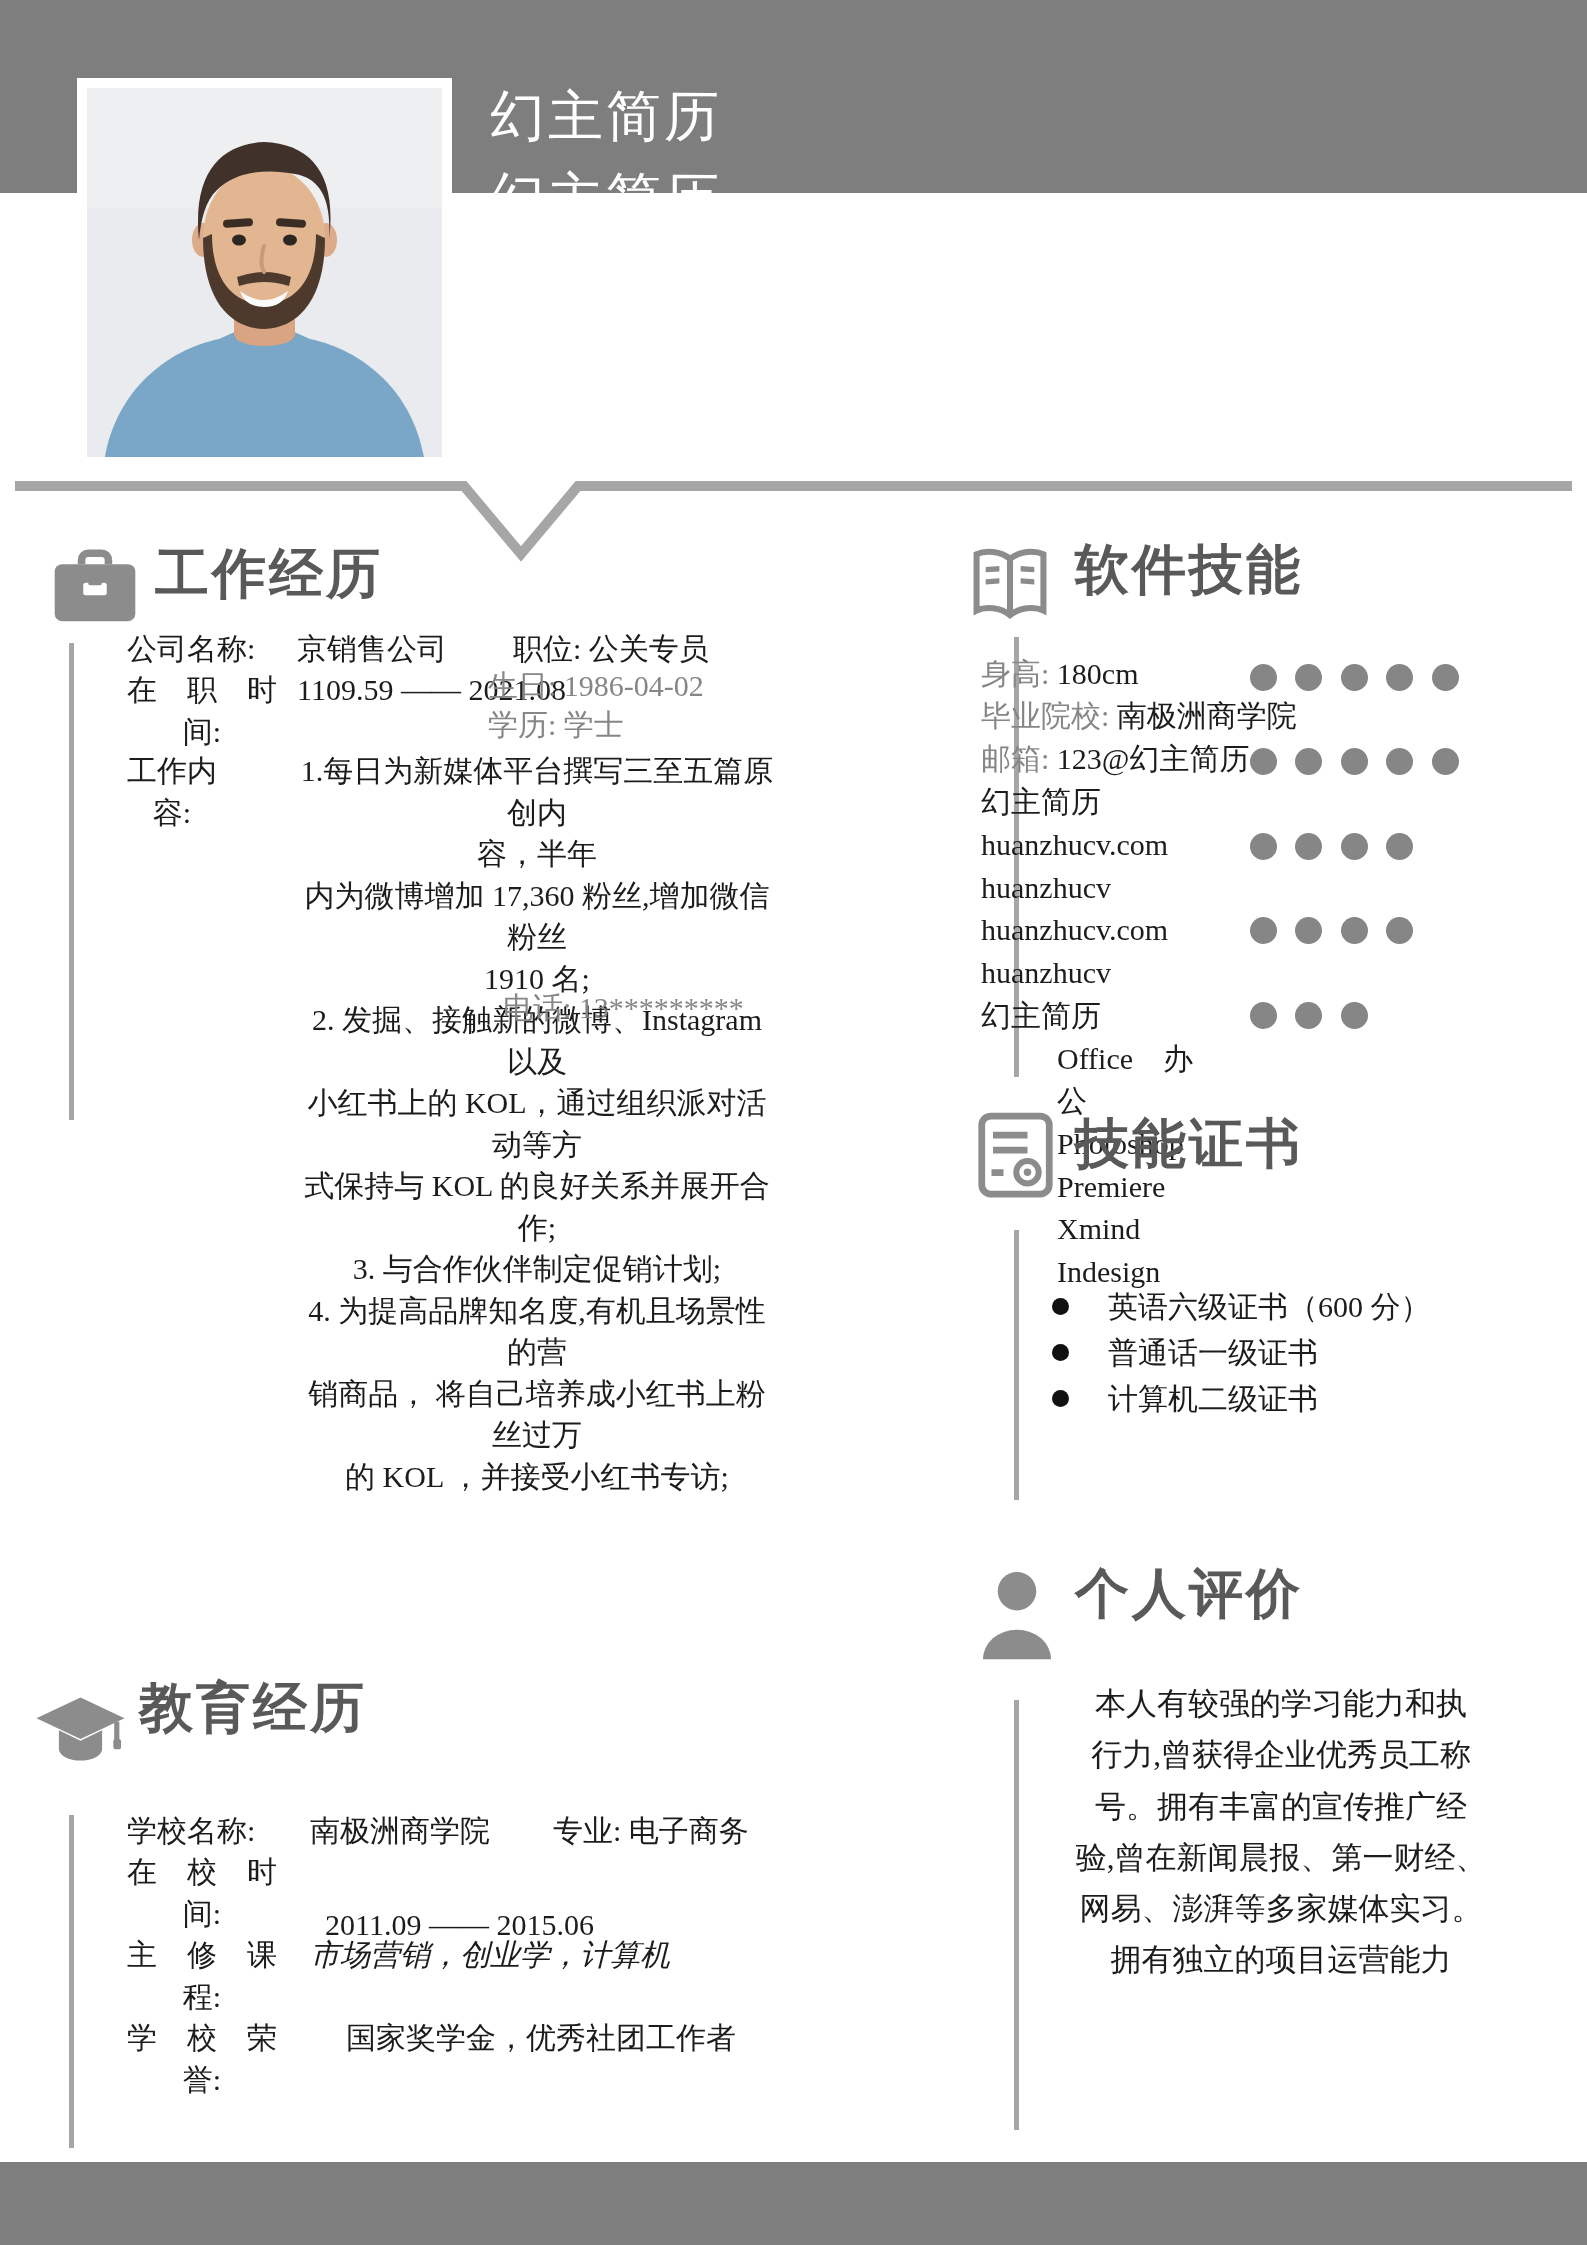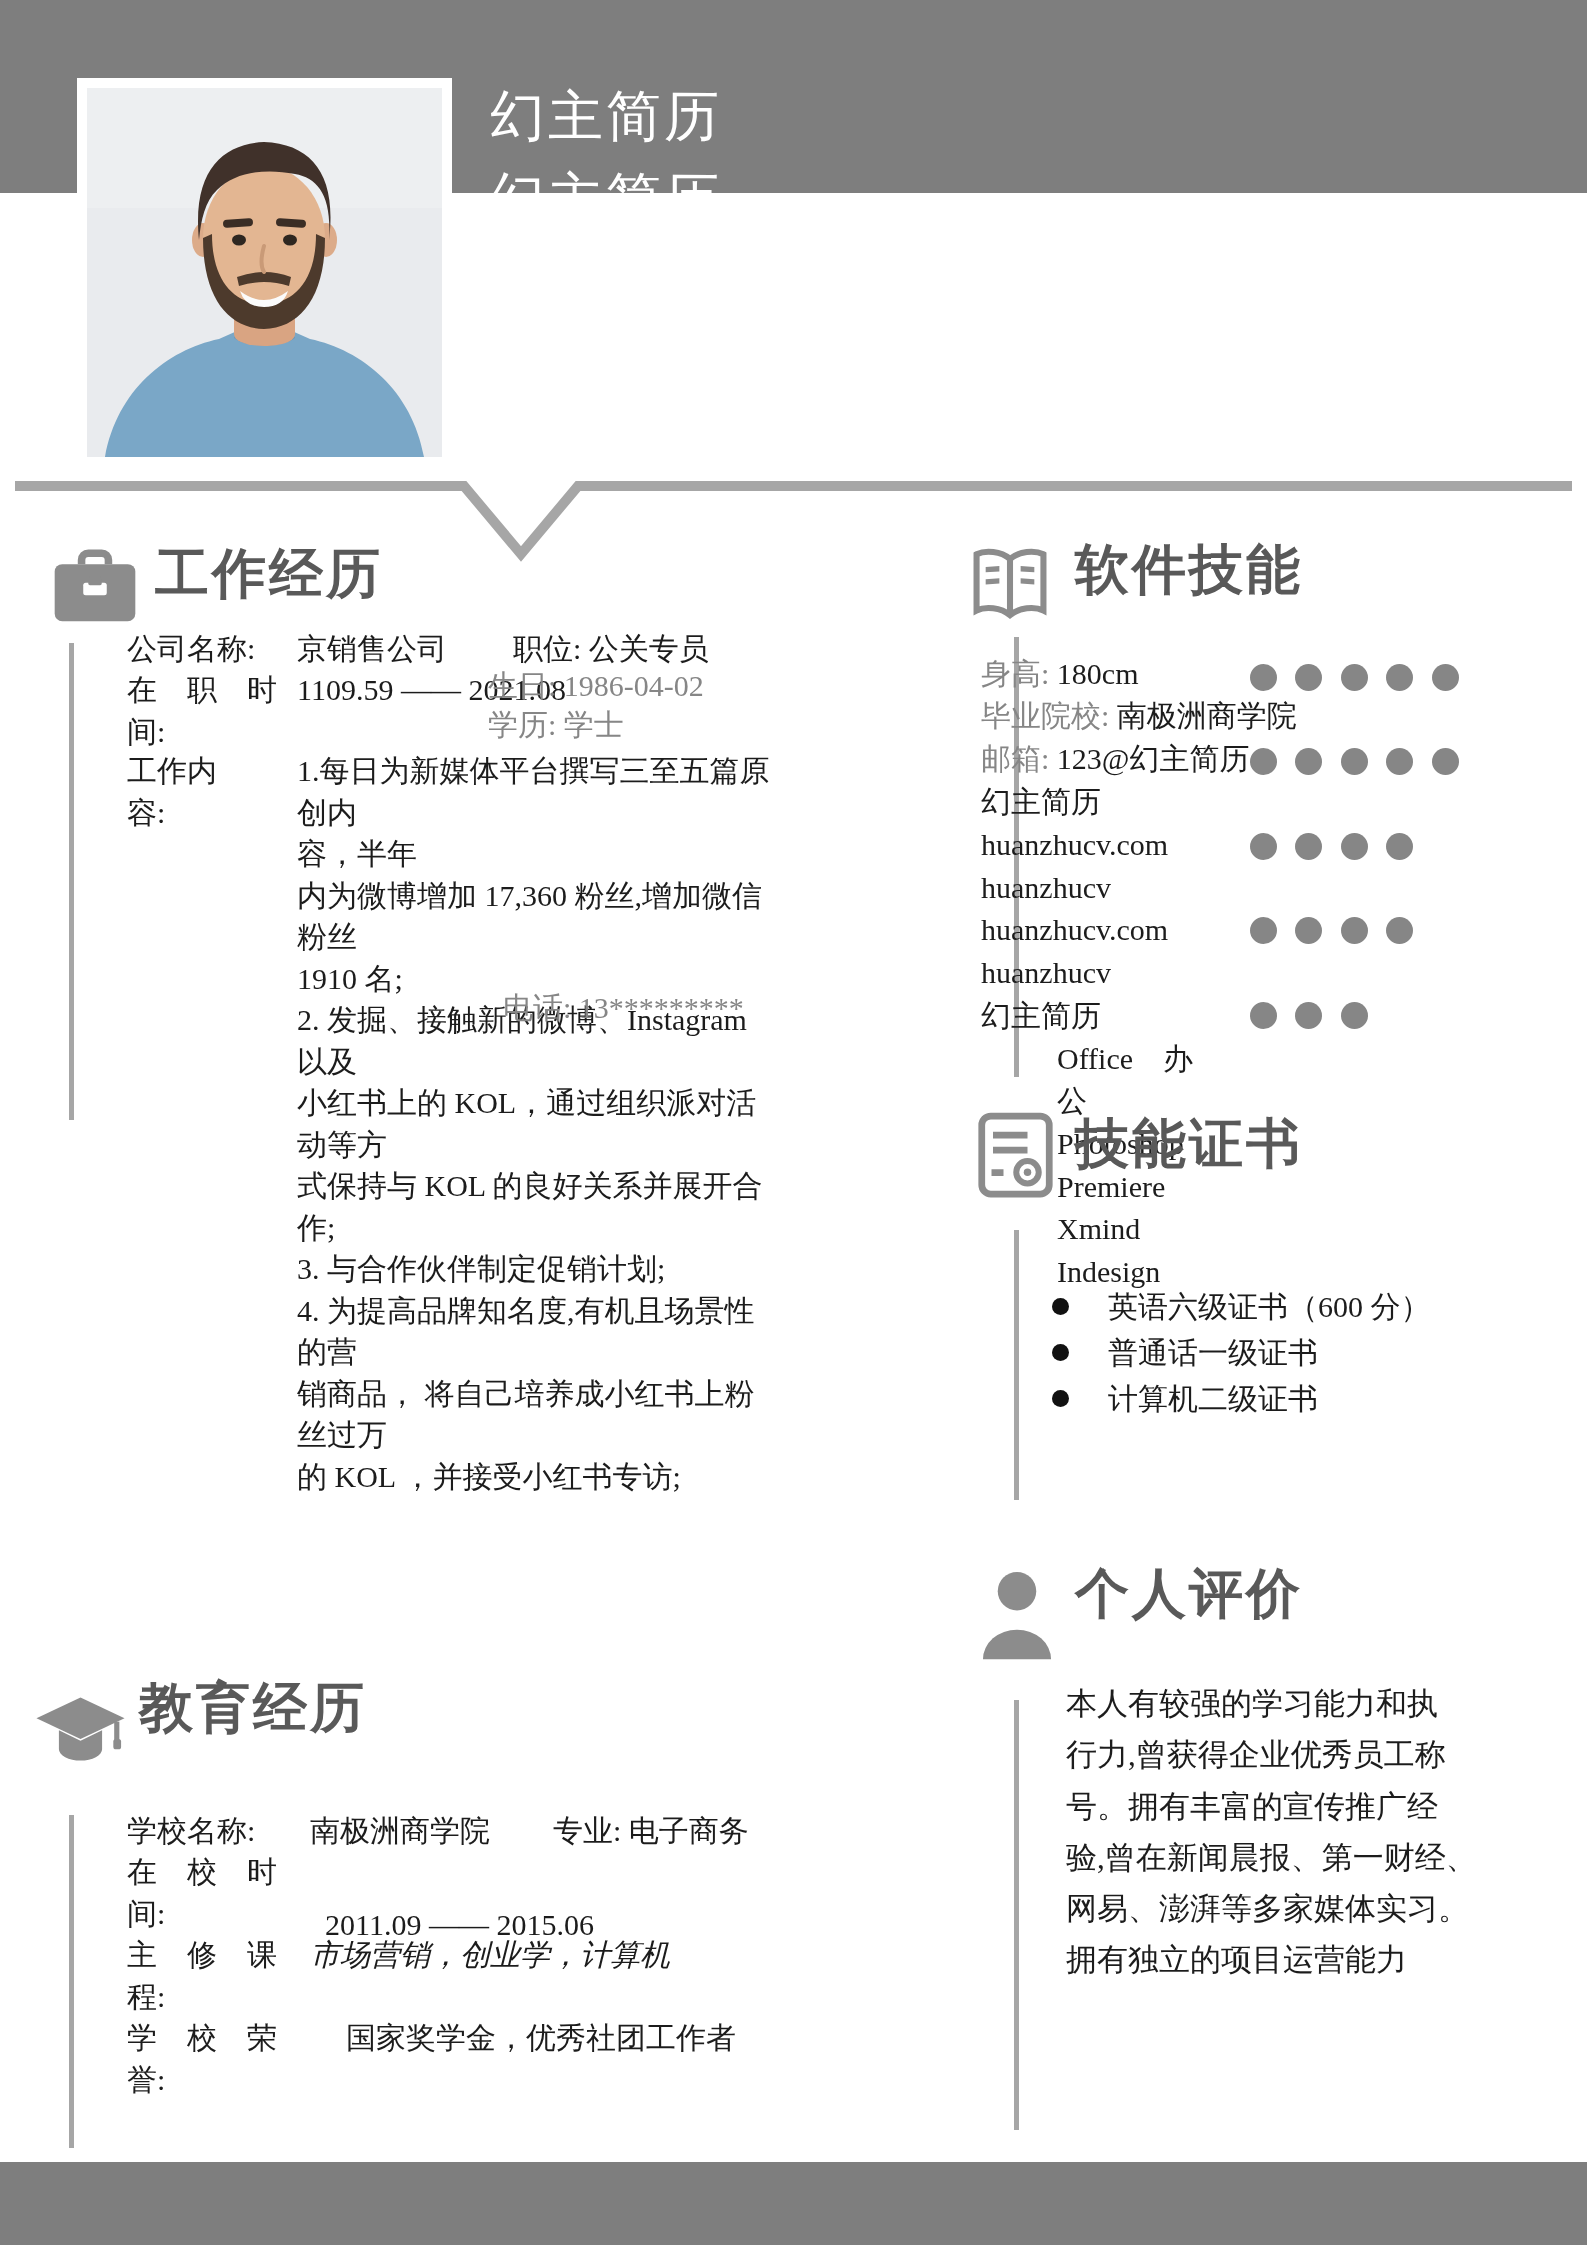--- a/index.html
+++ b/index.html
@@ -1,18 +1,18 @@
 <!DOCTYPE html>
 <html><head>
 <meta charset="utf-8">
 <style>
   html,body{margin:0;padding:0;background:#fff;}
   #page{
     position:relative;width:1587px;height:2245px;background:#fff;overflow:hidden;
-    font-family:"Liberation Serif","DejaVu Serif",serif;color:var(--body,#1c1c1c);
+    font-family:"Liberation Serif","DejaVu Serif",serif;color:var(--body,#1c1c1c);text-align:center;
   }
   .abs{position:absolute;}
   
   .band{left:0;top:0;width:1587px;height:193px;background:var(--band,#7e7e7e);overflow:hidden;}
   .band-title{position:absolute;left:490px;top:76px;font-size:55px;line-height:82px;
     letter-spacing:3px;color:#fff;white-space:pre-line;}
   .photo-frame{left:77px;top:78px;width:375px;height:389px;background:#ffffff;}
   .photo-frame svg{position:absolute;left:10px;top:10px;}
   
   .sec-title{font-size:54px;line-height:60px;font-weight:700;letter-spacing:3px;color:var(--sec,#595959);}

